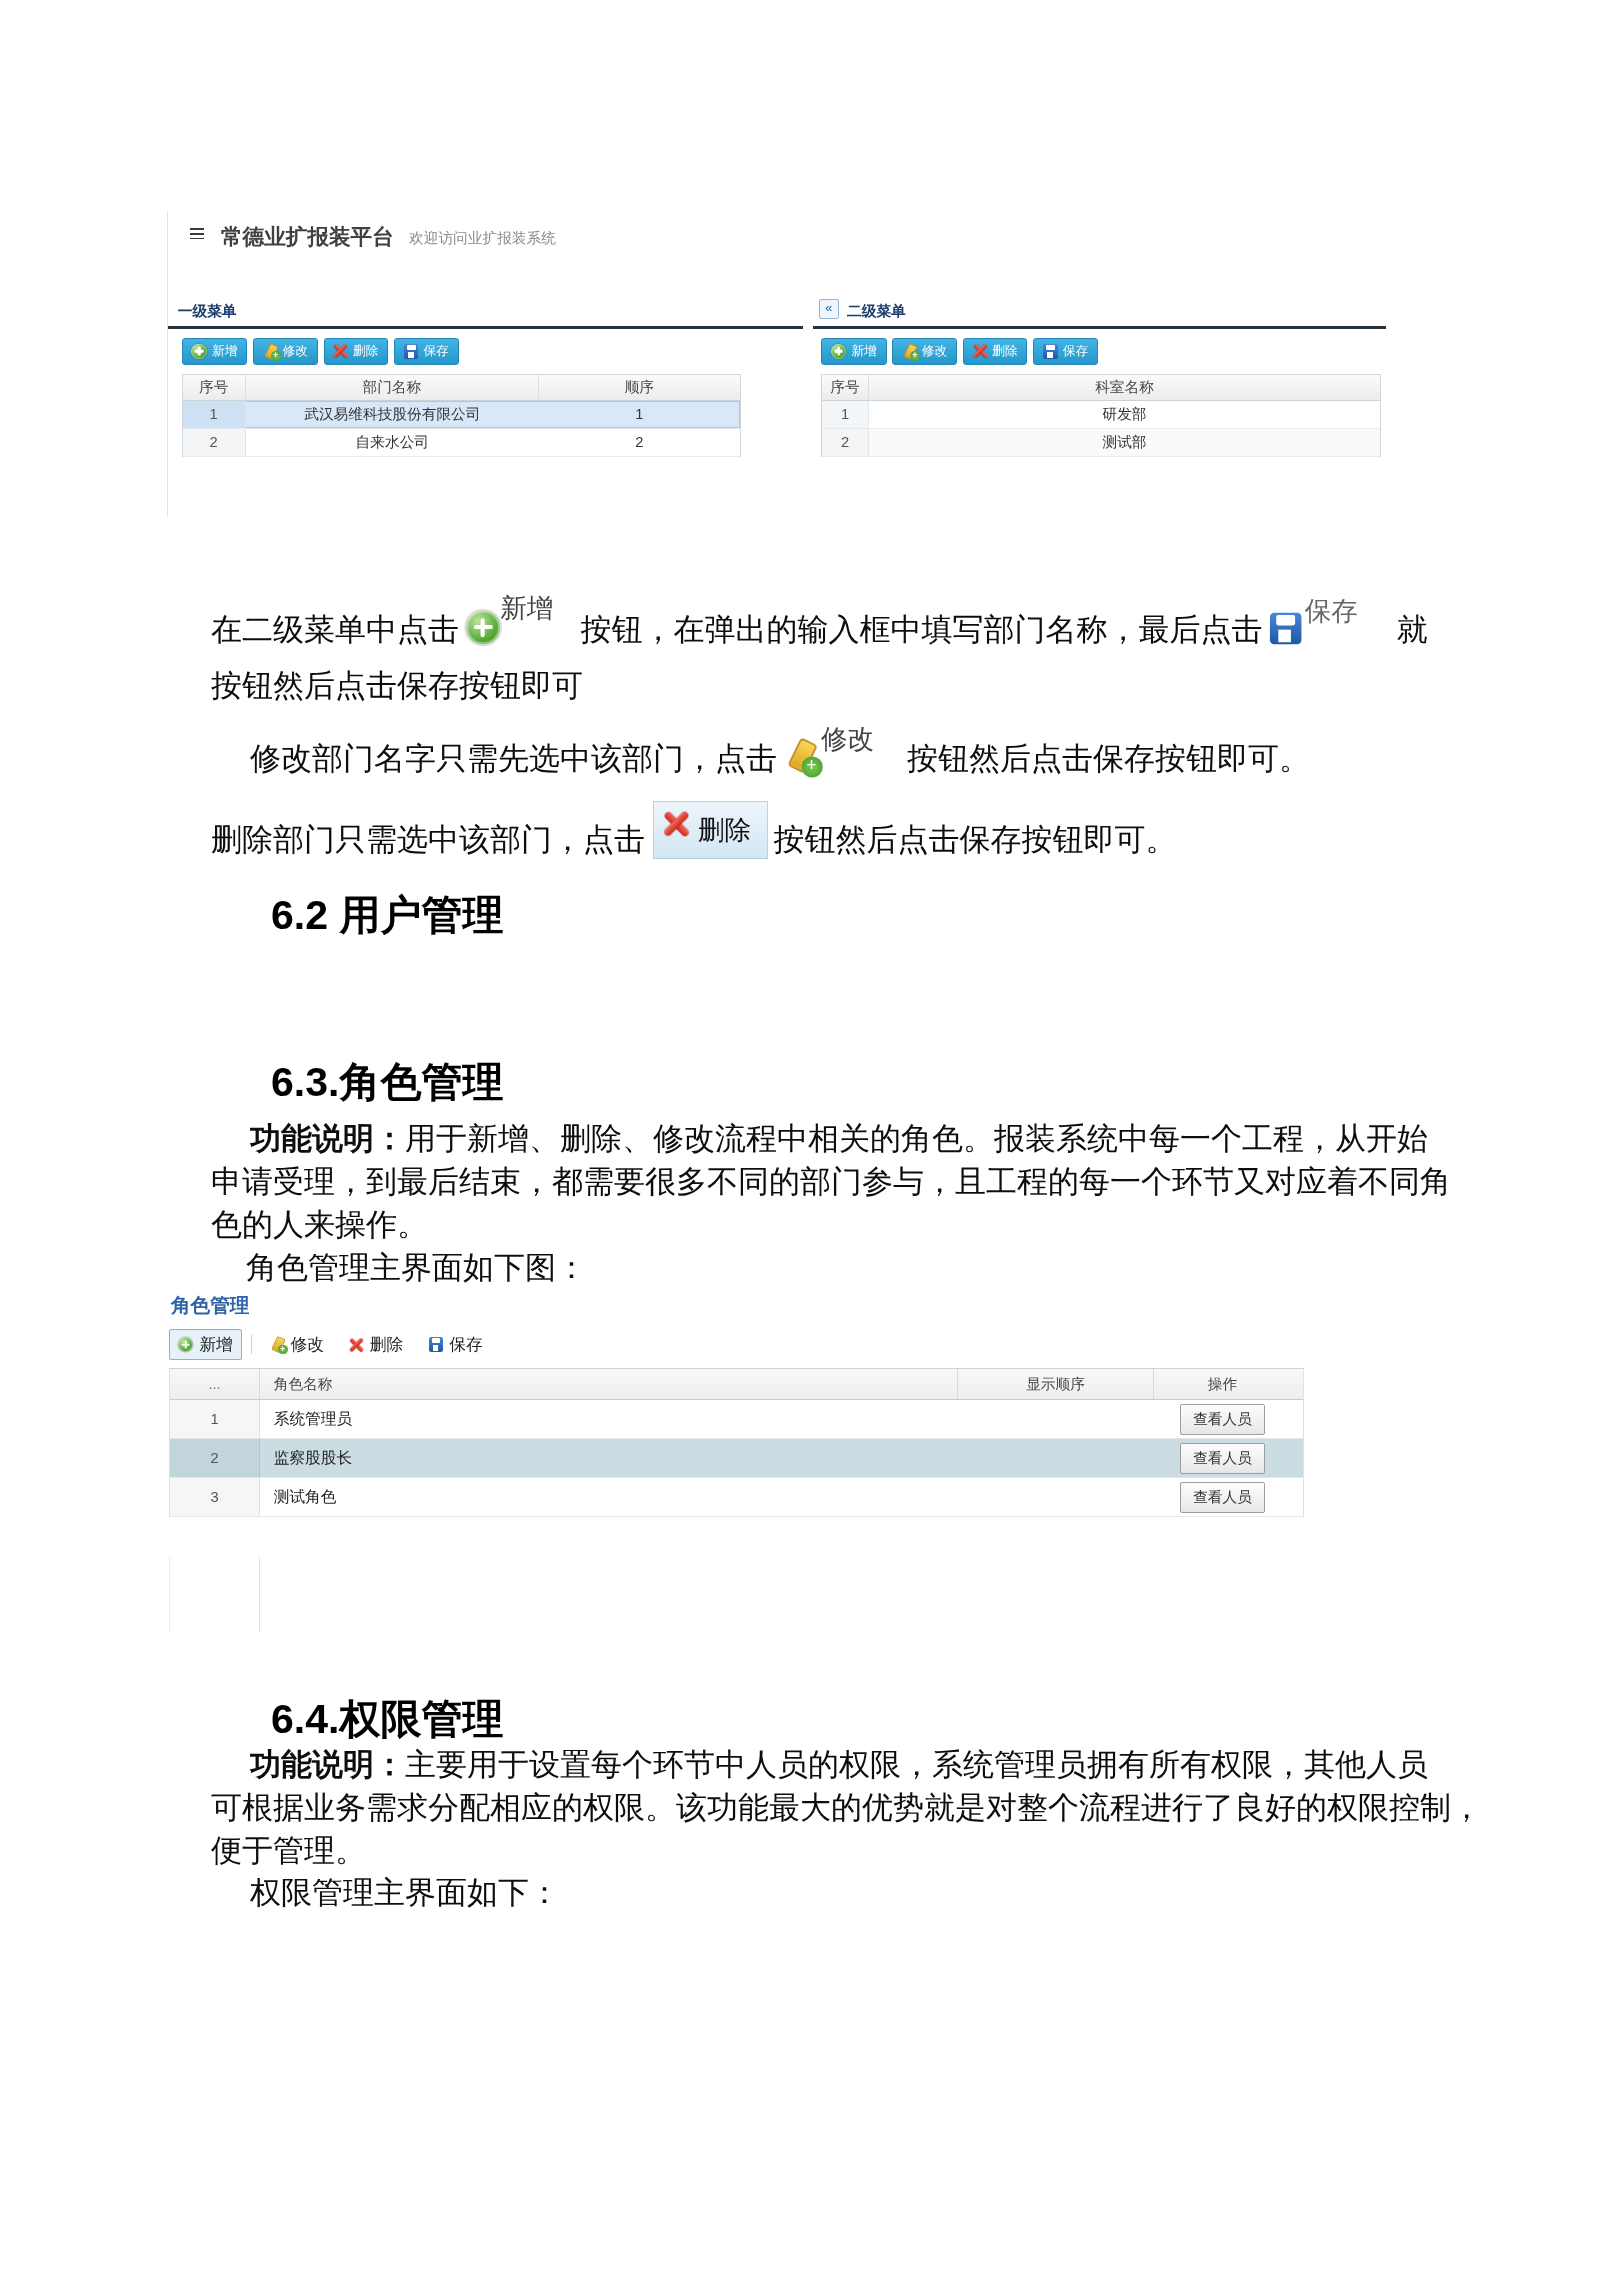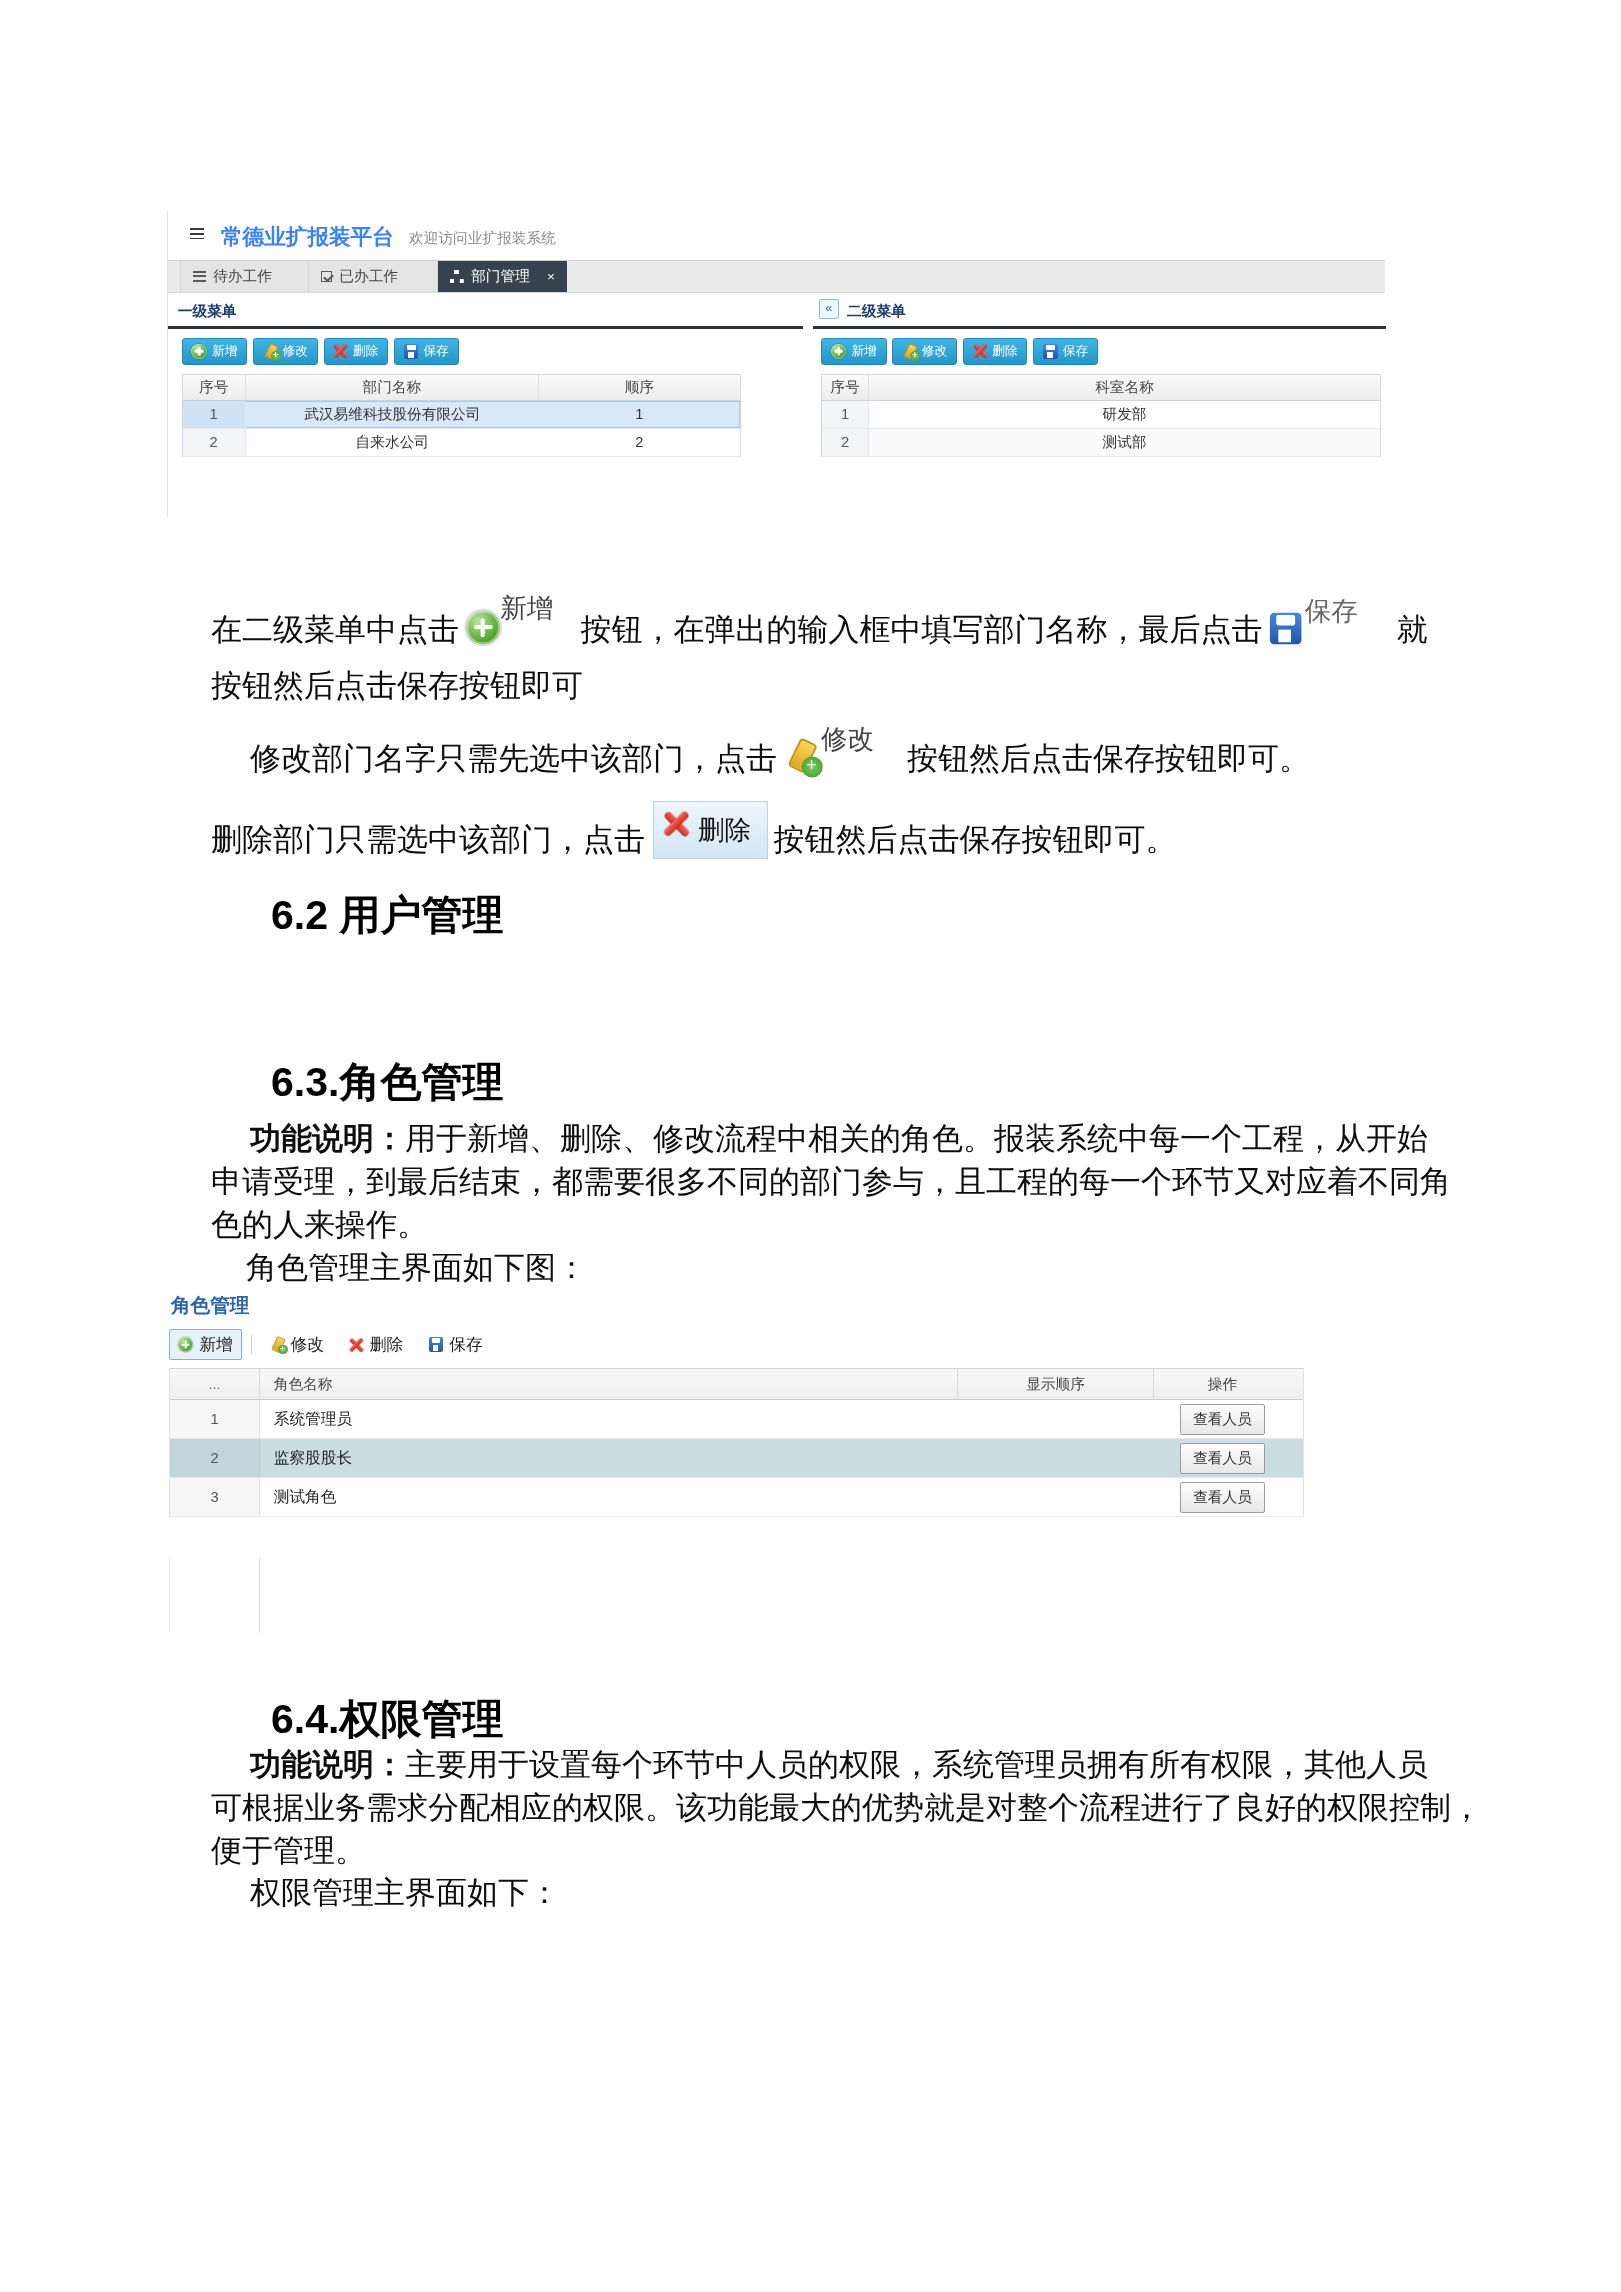--- a/index.html
+++ b/index.html
@@ -33,21 +33,21 @@
     border-left:2px solid #5a5a5a; border-bottom:2px solid #5a5a5a; transform:rotate(-45deg); }
   .ic-org { width:14.7px; height:12.7px; }
   .ic-org::before { content:""; position:absolute; left:4.9px; top:0; width:4.9px; height:3.9px; background:#fff; }
   .ic-org::after  { content:""; position:absolute; left:0; bottom:0; width:4.9px; height:3.9px; background:#fff; box-shadow:9.8px 0 0 #fff; }
   .ic-menu { width:14.7px; height:11.8px; background:repeating-linear-gradient(to bottom,#3a3a3a 0 2px,transparent 2px 4.9px); }
 
   
   .shot1 { position:absolute; left:167px; top:211px; width:1218px; height:306px; background:#fff; border-left:1px solid #e2e2e2; }
   .s1-header { position:absolute; left:0; top:0; width:100%; height:49px; }
   .s1-menu { position:absolute; left:21.6px; top:16.7px; }
-  .s1-title { position:absolute; left:53px; top:10.8px; font-size:21.6px; font-weight:bold; color:#3b82f6; }
+  .s1-title { position:absolute; left:53px; top:10.8px; font-size:21.6px; font-weight:bold; color:#404040; }
   .s1-sub { position:absolute; left:241px; top:17.6px; font-size:14.7px; color:#8a8a8a; }
   .tabbar { position:absolute; left:0; top:49px; width:100%; height:33px; background:#ebebeb;
     border-top:1px solid #cfcfcf; border-bottom:1px solid #d8d8d8; display:flex; padding-left:11.8px; }
   .tab { display:flex; align-items:center; gap:6.9px; width:129px; padding:0 11.8px; font-size:14.7px; color:#474747;
     border-right:1px solid #d5d5d5; background:#e4e4e4; }
   .tab:first-child { border-left:1px solid #d5d5d5; }
   .tab.active { background:#36424e; color:#fff; border-right:none; justify-content:flex-start; }
   .tab-close { margin-left:auto; font-size:13.7px; color:#fff; cursor:default; }
   .panelbar-title { position:absolute; font-size:14.7px; font-weight:bold; color:#1c3d6e; }
   .collapse-btn { position:absolute; width:19.6px; height:19.6px; border:1px solid #8fb4d9; background:#eef5fc;
@@ -115,35 +115,20 @@
 
 <div class="page">
 
   <div class="shot1">
     <div class="s1-header">
       <span class="ic ic-menu s1-menu"></span>
       <span class="s1-title">常德业扩报装平台</span>
       <span class="s1-sub">欢迎访问业扩报装系统</span>
     </div>
 
-    <div class="tabbar">
-      <div class="tab">
-        <span class="ic ic-list"></span>
-        <span>待办工作</span>
-      </div>
-      <div class="tab">
-        <span class="ic ic-check"></span>
-        <span>已办工作</span>
-      </div>
-      <div class="tab active">
-        <span class="ic ic-org"></span>
-        <span>部门管理</span>
-        <span class="tab-close">×</span>
-      </div>
-    </div>
 
     <span class="panelbar-title" style="left:9.8px; top:91px;">一级菜单</span>
     <span class="collapse-btn" style="left:651px; top:88px;">«</span>
     <span class="panelbar-title" style="left:679px; top:91px;">二级菜单</span>
     <div class="dark-rule" style="left:0; top:115px; width:635px;"></div>
     <div class="dark-rule" style="left:645px; top:115px; width:573px;"></div>
 
     <div class="toolbar" style="left:13.7px; top:127px;">
       <span class="btn-cyan">
           <span class="ic ic-add"></span>

